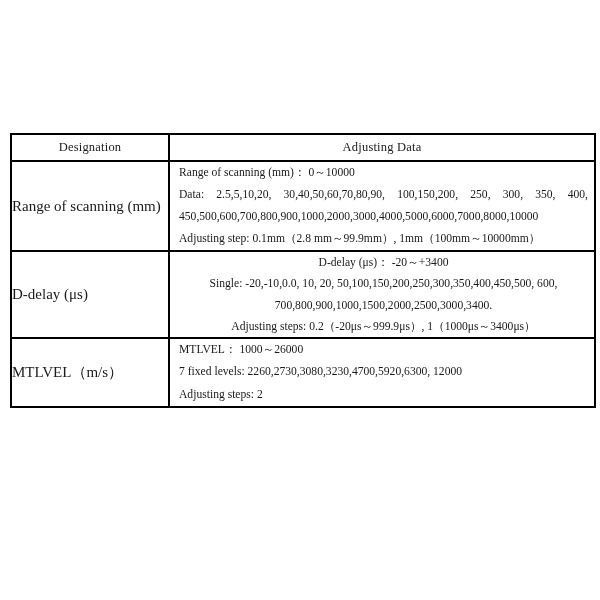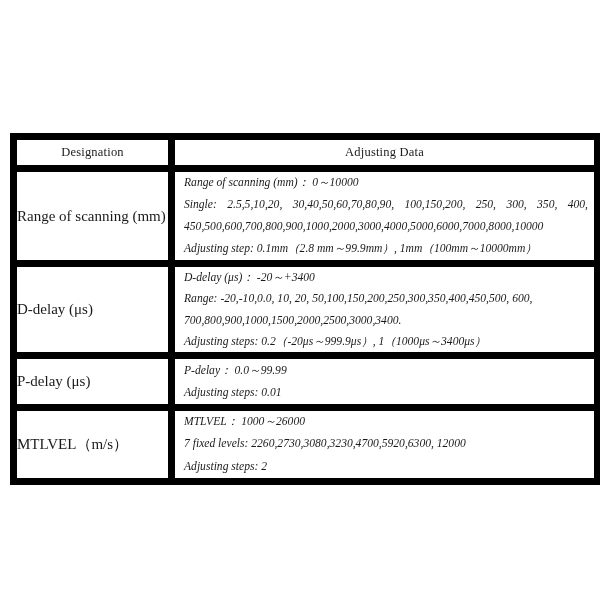--- a/index.html
+++ b/index.html
@@ -26,21 +26,21 @@
   table.spec-table {
     width: 584px;
     border-collapse: collapse;
     table-layout: fixed;
     font-size: 11.5px;
     line-height: 1;
   }
 
   table.spec-table td,
   table.spec-table th {
-    border: 7px solid #000000;
+    border: 2px solid #000000;
     padding: 0;
     vertical-align: middle;
     font-weight: normal;
   }
 
   col.col-designation { width: 158px; }
   col.col-data { width: 426px; }
 
   
   .hdr-cell {
@@ -53,21 +53,20 @@
   
   .label-cell {
     text-align: left;
     padding-left: 8px;
     font-size: 15px;
   }
 
   
   .data-cell {
     padding: 0;
-    font-style: italic;
   }
   .data-lines {
     display: block;
   }
   .dline {
     display: block;
     padding: 0 6px 0 9px;
     font-size: 11.6px;
     white-space: nowrap;
     overflow: hidden;
@@ -75,21 +74,21 @@
 
   
   .dline.justify {
     white-space: normal;
     text-align: justify;
     text-align-last: justify;
   }
 
   
   .r-range .dline { line-height: 22px; }
-  .r-ddelay .dline { line-height: 21.2px; }
+  .r-ddelay .dline { line-height: 21.2px; text-align: center; }
   .r-pdelay .dline { line-height: 22px; }
   .r-mtlvel .dline { line-height: 22.3px; }
   .r-working .dline { line-height: 24px; }
 
   .r-range td { height: 88px; }
   .r-ddelay td { height: 85px; }
   .r-pdelay td { height: 45px; }
   .r-mtlvel td { height: 67px; }
   .r-working td { height: 25px; }
 </style>
@@ -108,48 +107,39 @@
         <th class="hdr-cell">Adjusting Data</th>
       </tr>
     </thead>
     <tbody>
 
       <tr class="r-range">
         <td class="label-cell">Range of scanning (mm)</td>
         <td class="data-cell">
           <span class="data-lines">
             <span class="dline">Range of scanning (mm)： 0～10000</span>
-            <span class="dline justify">Single:  2.5,5,10,20,  30,40,50,60,70,80,90,  100,150,200,  250,  300,  350,  400,</span>
+            <span class="dline justify">Data:  2.5,5,10,20,  30,40,50,60,70,80,90,  100,150,200,  250,  300,  350,  400,</span>
             <span class="dline">450,500,600,700,800,900,1000,2000,3000,4000,5000,6000,7000,8000,10000</span>
             <span class="dline">Adjusting step: 0.1mm（2.8 mm～99.9mm）, 1mm（100mm～10000mm）</span>
           </span>
         </td>
       </tr>
 
       <tr class="r-ddelay">
         <td class="label-cell">D-delay (μs)</td>
         <td class="data-cell">
           <span class="data-lines">
             <span class="dline">D-delay (μs)： -20～+3400</span>
-            <span class="dline">Range: -20,-10,0.0, 10, 20, 50,100,150,200,250,300,350,400,450,500, 600,</span>
+            <span class="dline">Single: -20,-10,0.0, 10, 20, 50,100,150,200,250,300,350,400,450,500, 600,</span>
             <span class="dline">700,800,900,1000,1500,2000,2500,3000,3400.</span>
             <span class="dline">Adjusting steps: 0.2（-20μs～999.9μs）, 1（1000μs～3400μs）</span>
           </span>
         </td>
       </tr>
 
-      <tr class="r-pdelay">
-        <td class="label-cell">P-delay (μs)</td>
-        <td class="data-cell">
-          <span class="data-lines">
-            <span class="dline">P-delay： 0.0～99.99</span>
-            <span class="dline">Adjusting steps: 0.01</span>
-          </span>
-        </td>
-      </tr>
 
       <tr class="r-mtlvel">
         <td class="label-cell">MTLVEL（m/s）</td>
         <td class="data-cell">
           <span class="data-lines">
             <span class="dline">MTLVEL： 1000～26000</span>
             <span class="dline">7 fixed levels: 2260,2730,3080,3230,4700,5920,6300,  12000</span>
             <span class="dline">Adjusting steps:   2</span>
           </span>
         </td>

